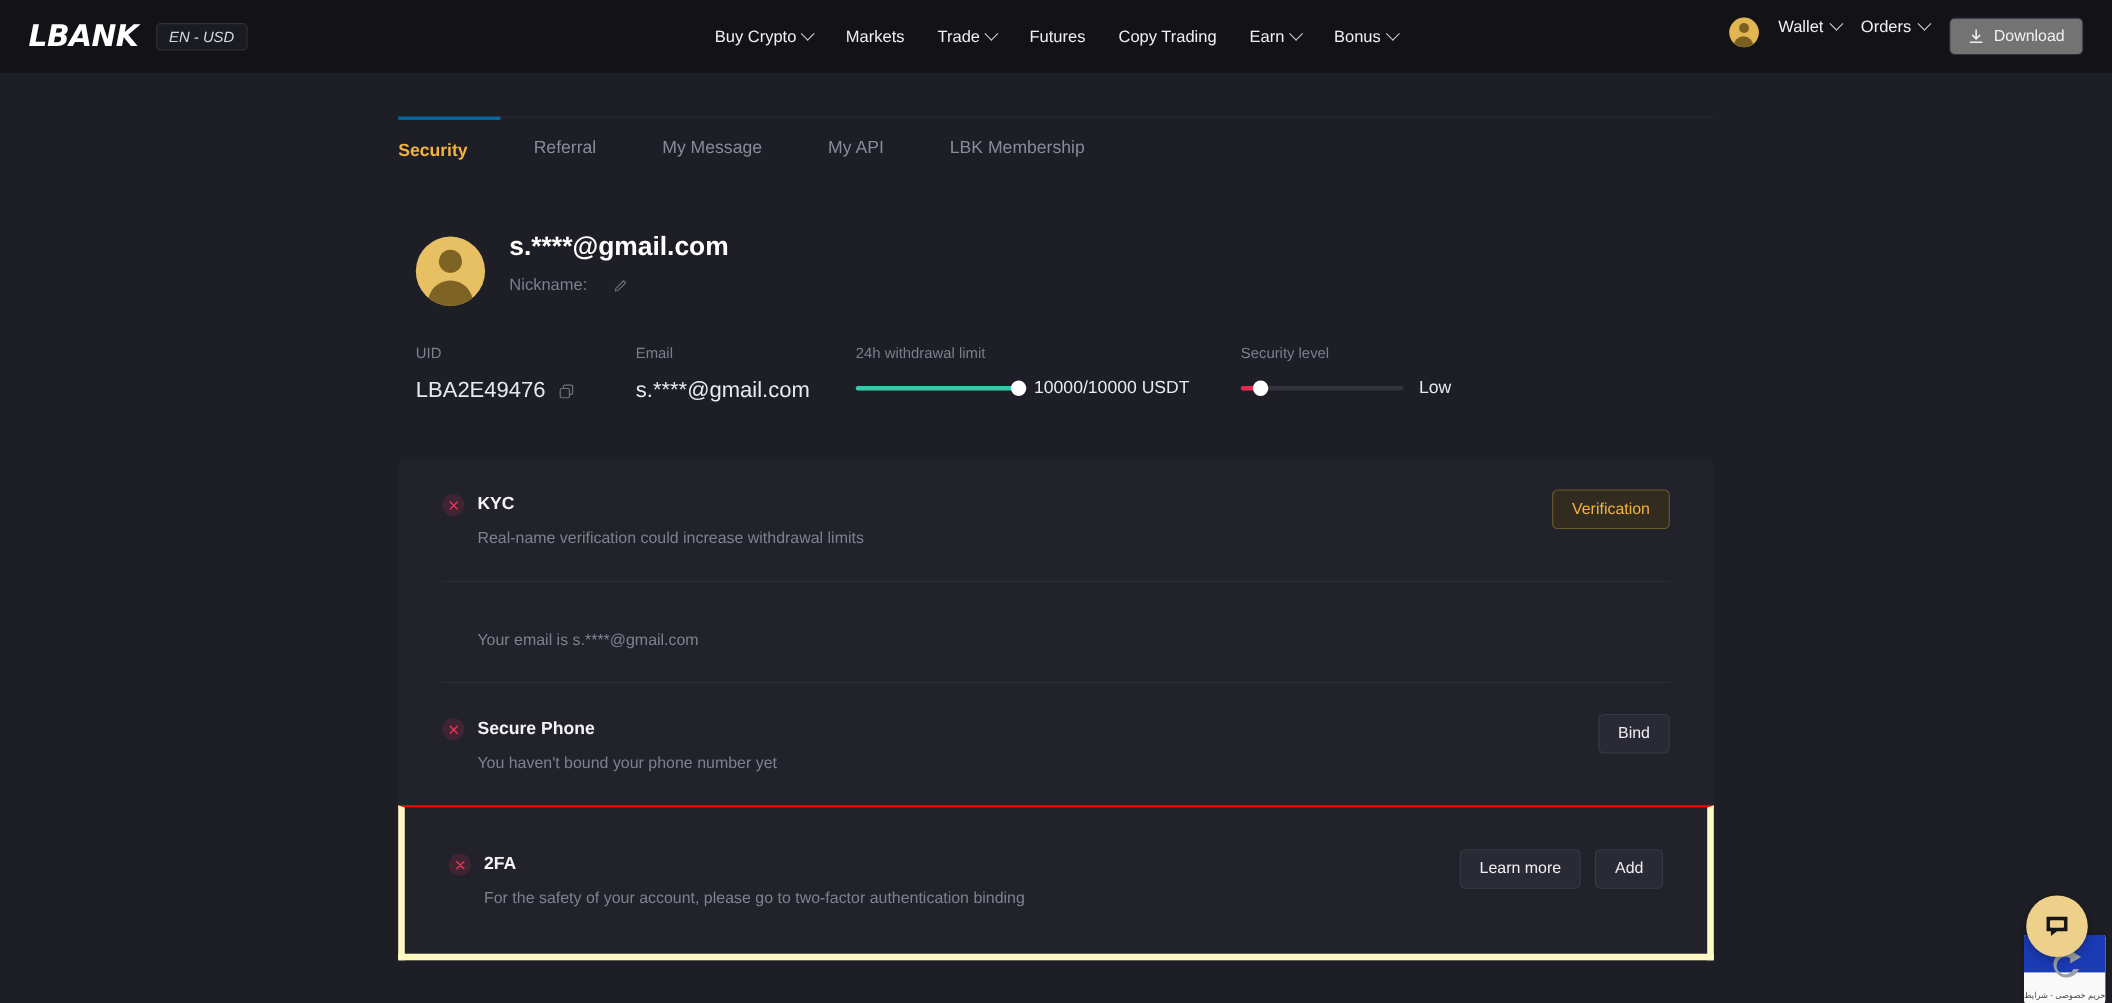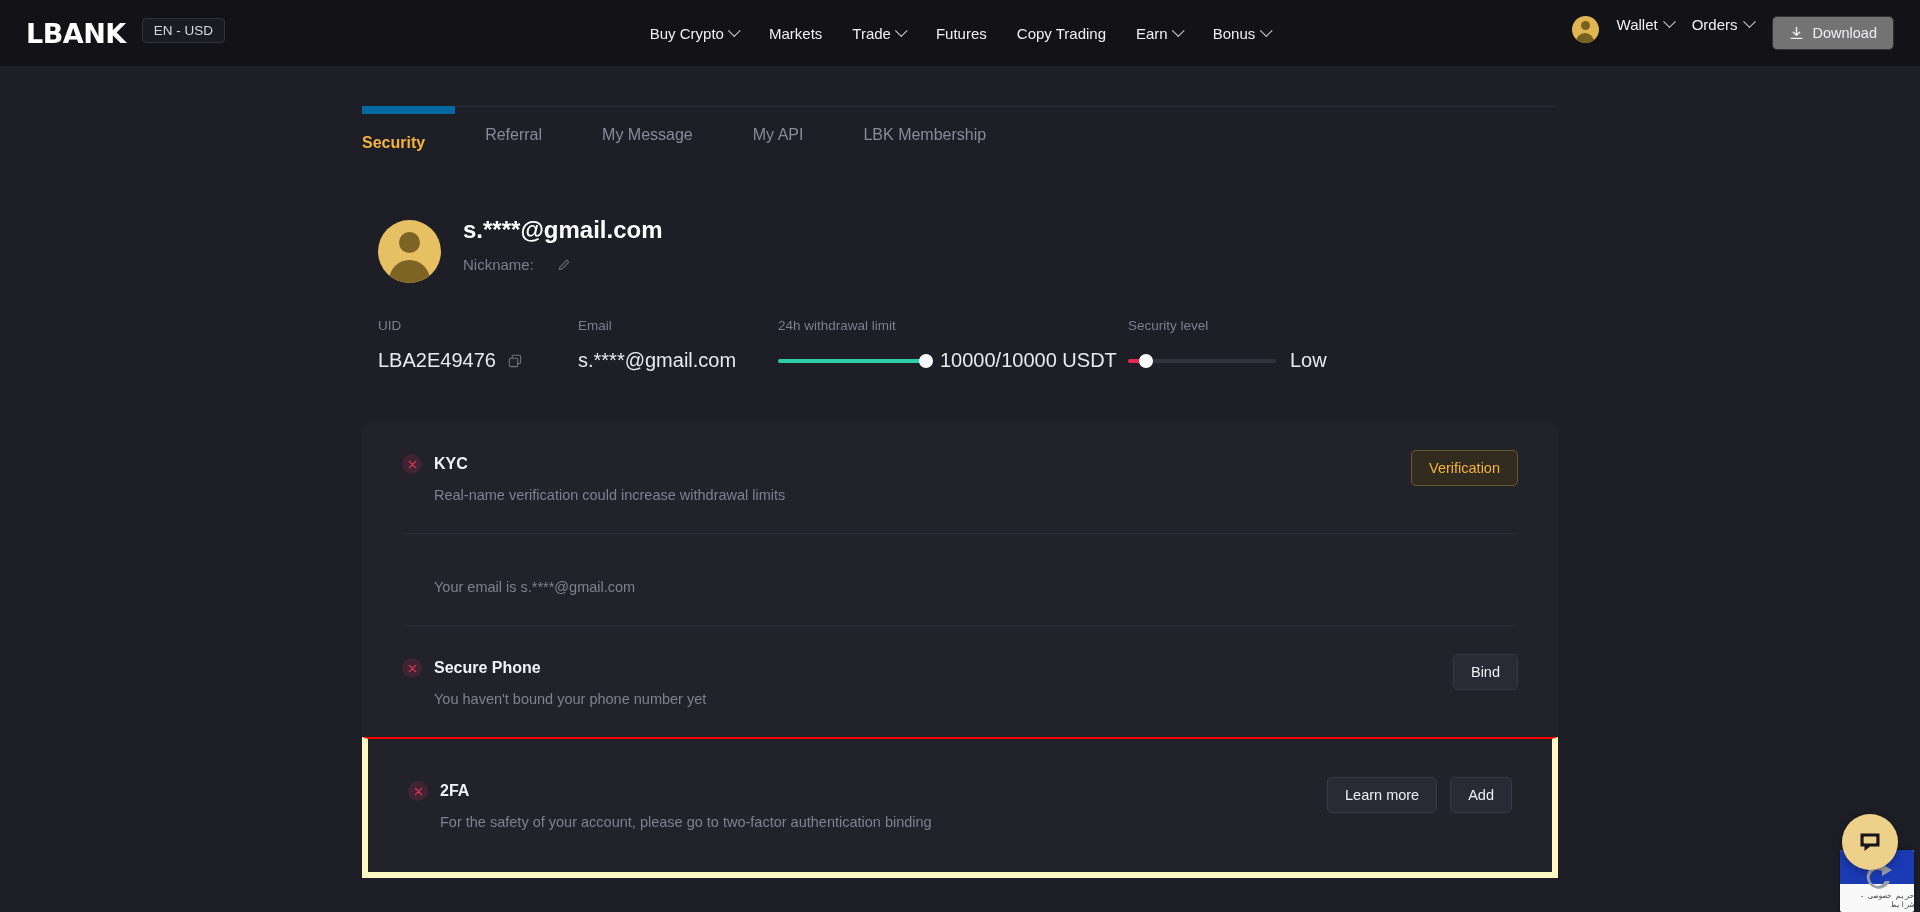--- a/index.html
+++ b/index.html
@@ -22,22 +22,23 @@
     height: 66px;
     background: #121217;
     display: flex;
     align-items: center;
     padding: 0 26px;
     position: relative;
   }
 
   .brand-zone {
     display: flex;
-    align-items: flex-start;
+    align-items: center;
     gap: 16px;
+    font-style: italic;
   }
 
   .logo {
     font-size: 27px;
     font-weight: bold;
     letter-spacing: -0.5px;
     color: #ffffff;
     font-family: "DejaVu Sans", sans-serif;
   }
 
@@ -158,21 +159,21 @@
     cursor: pointer;
     white-space: nowrap;
     position: relative;
     top: -1px;
   }
   .tab:first-child { padding-left: 0; padding-right: 30px; }
 
   .tab.active {
     color: #f3b33d;
     font-weight: bold;
-    border-top: 8px solid #0369a1;
+    border-top: 3px solid #0369a1;
   }
 
   
   .profile {
     padding-left: 378px;
     margin-top: 45px;
     display: flex;
     align-items: flex-start;
     gap: 22px;
   }
@@ -265,21 +266,21 @@
   }
   .slider .knob {
     position: absolute;
     width: 14px; height: 14px;
     border-radius: 50%;
     background: #ffffff;
     top: 50%;
     transform: translate(-50%, -50%);
   }
 
-  .slider-text { font-size: 20px; color: #e9e9f0; white-space: nowrap; }
+  .slider-text { font-size: 16px; color: #e9e9f0; white-space: nowrap; }
 
   
   .card {
     margin: 50px auto 0 auto;
     width: 1196px;
     background: #22222b;
     border-radius: 8px;
     padding: 0 40px;
     position: relative;
   }
@@ -378,24 +379,25 @@
   }
   .rc-arrow {
     position: absolute;
     left: 18px; top: 13px;
     width: 38px; height: 30px;
   }
   .rc-text {
     position: absolute;
     bottom: 3px;
     width: 100%;
+    text-align: center;
     font-size: 7.5px;
     color: #4a4a4a;
     direction: rtl;
-    font-family: Liberation Mono, monospace;
+    font-family: Liberation Sans, sans-serif;
   }
 
   .chat-bubble {
     position: absolute;
     right: 22px;
     bottom: 42px;
     width: 56px;
     height: 56px;
     border-radius: 50%;
     background: #edd08a;

